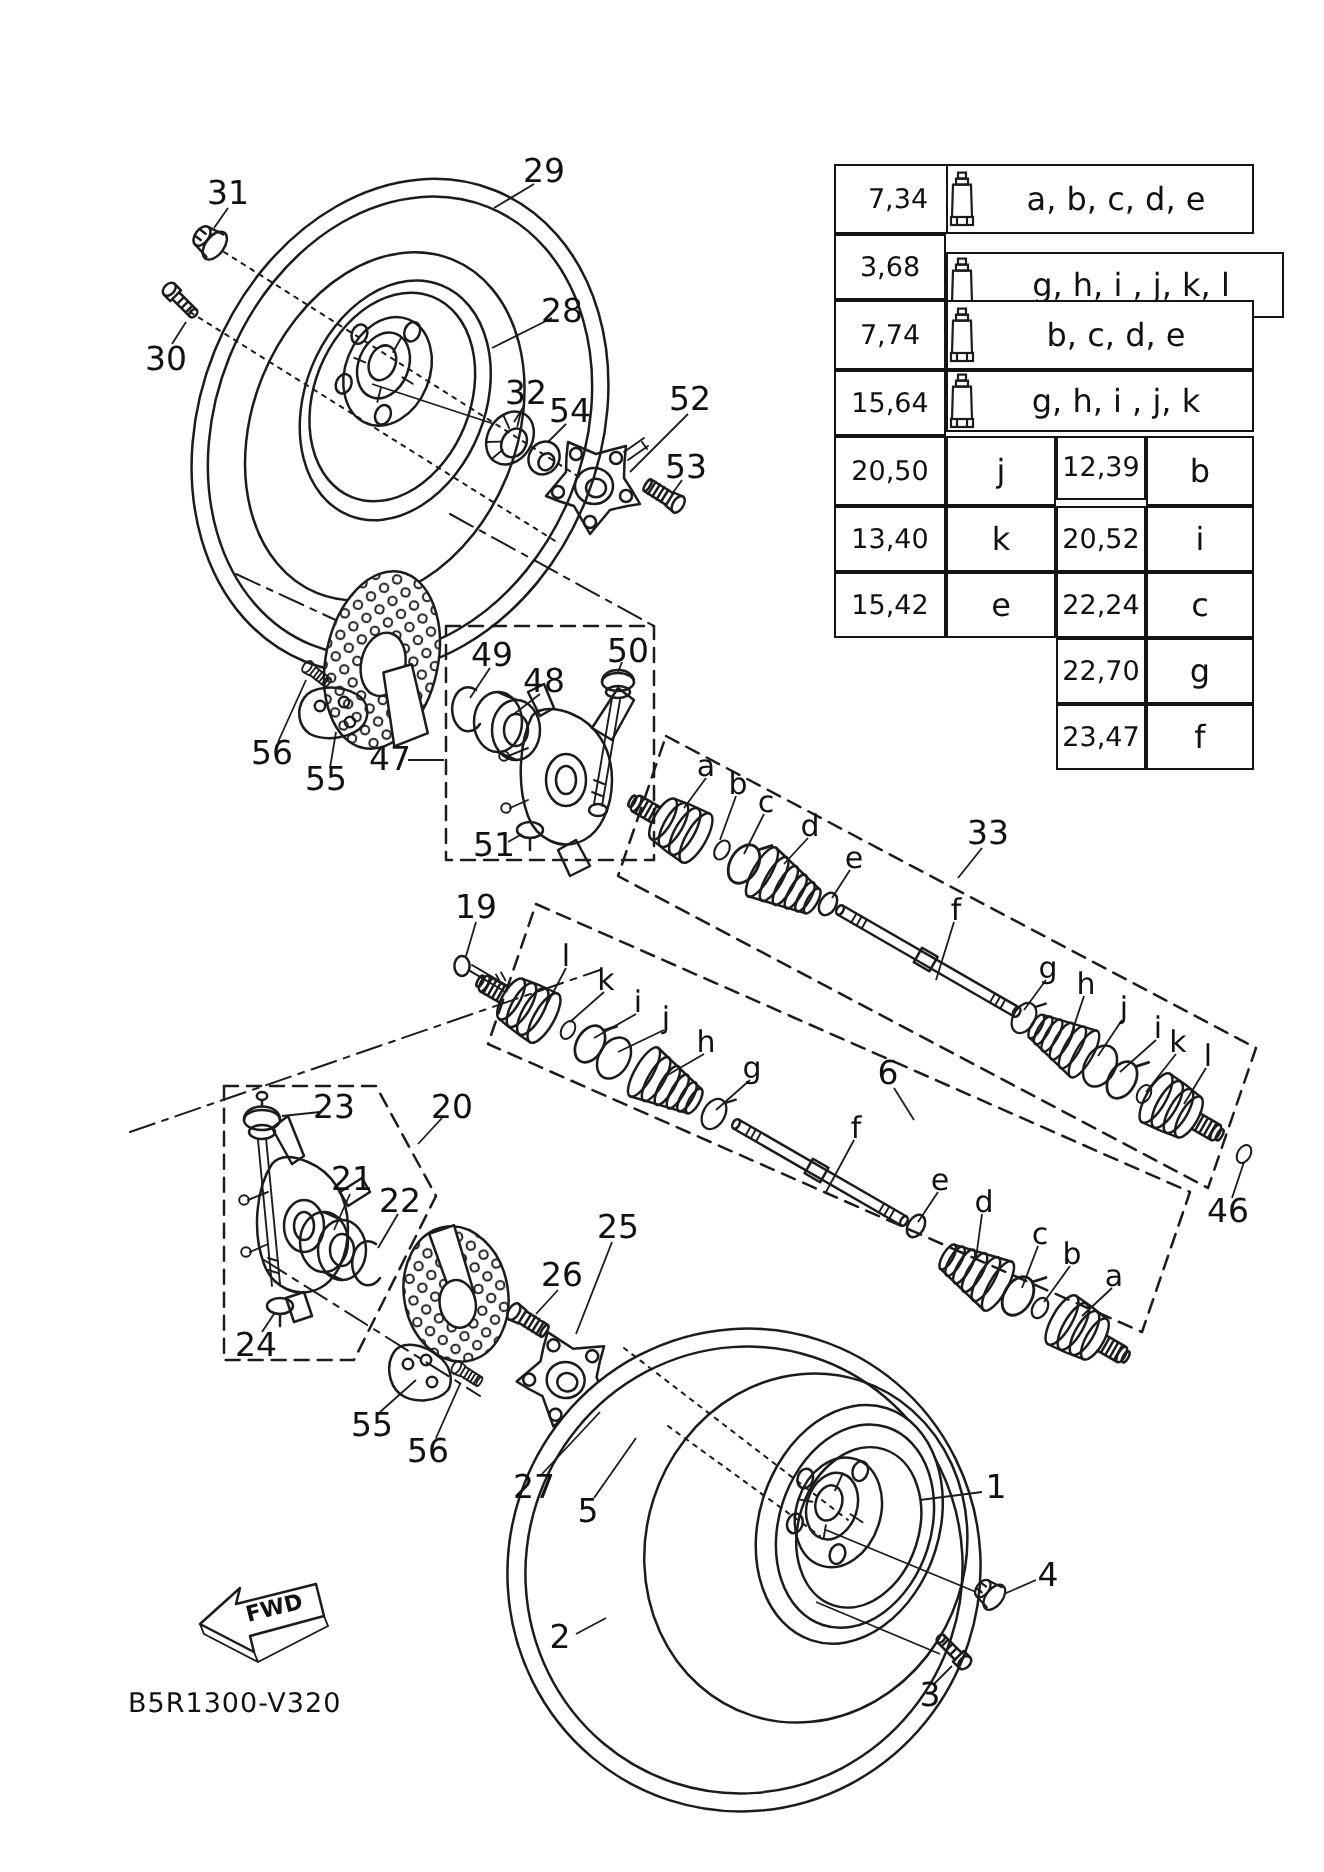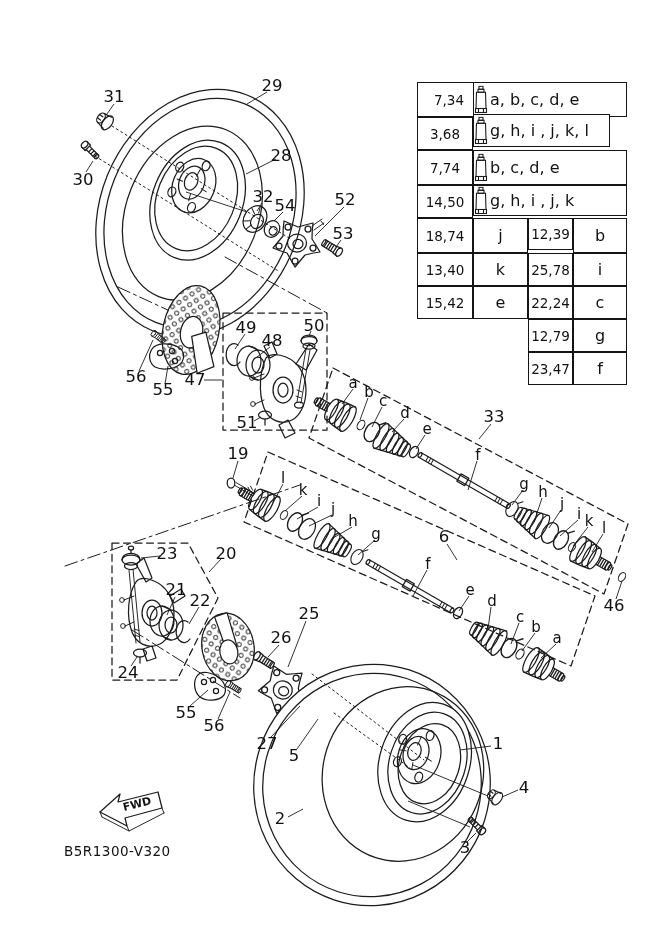--- a/index.html
+++ b/index.html
@@ -14,21 +14,21 @@
   svg .dashdot{stroke-dasharray:13 4 3 4;stroke-width:1;}
   svg .dot{stroke-dasharray:2 3.2;stroke-width:1;}
   svg text{fill:#111;stroke:none;}
   .pn{font:16.5px "DejaVu Sans",sans-serif;text-anchor:middle;}
   .pl{font:15px "DejaVu Sans",sans-serif;text-anchor:middle;}
   .code{font:13.5px "DejaVu Sans",sans-serif;letter-spacing:.5px;}
   .fwdtxt{font:bold 11px "DejaVu Sans",sans-serif;}
   
   .cell{position:absolute;border:1.2px solid #141414;box-sizing:border-box;background:#fff;
         display:flex;align-items:center;justify-content:center;font-size:13.5px;color:#111;}
-  .cell.lt{justify-content:flex-start;padding-left:16px;font-size:16px;}
+  .cell.lt{justify-content:center;padding-left:16px;font-size:16px;}
   .cell.sl{font-size:16px;}
   .tube{position:absolute;right:4px;top:50%;transform:translateY(-50%);}
 </style>
 </head>
 <body>
 <div id="stage">
 
 <svg width="662" height="936" viewBox="0 0 662 936">
   <defs>
     <pattern id="dots" width="11" height="11" patternUnits="userSpaceOnUse">
@@ -518,21 +518,21 @@
           <g fill="none" stroke="#1c1c1c" stroke-width="1.1">
             <rect x="5" y="0.8" width="4" height="3"></rect>
             <rect x="4" y="3.8" width="6" height="3"></rect>
             <path d="M2.5,6.8 L11.5,6.8 L12,23 L2,23 Z"></path>
             <rect x="1.5" y="23" width="11" height="4"></rect>
             <path d="M4.5,23.5 v3 M9.5,23.5 v3"></path>
           </g>
         </svg>
   </div>
   <div class="cell" style="left:417px;top:117px;width:56px;height:33px">3,68</div>
-  <div class="cell lt" style="left:473px;top:114px;width:137px;height:33px">
+  <div class="cell lt" style="left:473px;top:126px;width:169px;height:33px">
     <span>g, h, i , j, k, l</span>
     <svg class="tube" width="14" height="29" viewBox="0 0 14 29">
           <g fill="none" stroke="#1c1c1c" stroke-width="1.1">
             <rect x="5" y="0.8" width="4" height="3"></rect>
             <rect x="4" y="3.8" width="6" height="3"></rect>
             <path d="M2.5,6.8 L11.5,6.8 L12,23 L2,23 Z"></path>
             <rect x="1.5" y="23" width="11" height="4"></rect>
             <path d="M4.5,23.5 v3 M9.5,23.5 v3"></path>
           </g>
         </svg>
@@ -543,49 +543,49 @@
     <svg class="tube" width="14" height="29" viewBox="0 0 14 29">
           <g fill="none" stroke="#1c1c1c" stroke-width="1.1">
             <rect x="5" y="0.8" width="4" height="3"></rect>
             <rect x="4" y="3.8" width="6" height="3"></rect>
             <path d="M2.5,6.8 L11.5,6.8 L12,23 L2,23 Z"></path>
             <rect x="1.5" y="23" width="11" height="4"></rect>
             <path d="M4.5,23.5 v3 M9.5,23.5 v3"></path>
           </g>
         </svg>
   </div>
-  <div class="cell" style="left:417px;top:185px;width:56px;height:33px">14,50</div>
+  <div class="cell" style="left:417px;top:185px;width:56px;height:33px">15,64</div>
   <div class="cell lt" style="left:473px;top:185px;width:154px;height:31px">
     <span>g, h, i , j, k</span>
     <svg class="tube" width="14" height="29" viewBox="0 0 14 29">
           <g fill="none" stroke="#1c1c1c" stroke-width="1.1">
             <rect x="5" y="0.8" width="4" height="3"></rect>
             <rect x="4" y="3.8" width="6" height="3"></rect>
             <path d="M2.5,6.8 L11.5,6.8 L12,23 L2,23 Z"></path>
             <rect x="1.5" y="23" width="11" height="4"></rect>
             <path d="M4.5,23.5 v3 M9.5,23.5 v3"></path>
           </g>
         </svg>
   </div>
 
-  <div class="cell" style="left:417px;top:218px;width:56px;height:35px">18,74</div>
+  <div class="cell" style="left:417px;top:218px;width:56px;height:35px">20,50</div>
   <div class="cell sl" style="left:473px;top:218px;width:55px;height:35px">j</div>
   <div class="cell" style="left:528px;top:218px;width:45px;height:32px">12,39</div>
   <div class="cell sl" style="left:573px;top:218px;width:54px;height:35px">b</div>
 
   <div class="cell" style="left:417px;top:253px;width:56px;height:33px">13,40</div>
   <div class="cell sl" style="left:473px;top:253px;width:55px;height:33px">k</div>
-  <div class="cell" style="left:528px;top:253px;width:45px;height:33px">25,78</div>
+  <div class="cell" style="left:528px;top:253px;width:45px;height:33px">20,52</div>
   <div class="cell sl" style="left:573px;top:253px;width:54px;height:33px">i</div>
 
   <div class="cell" style="left:417px;top:286px;width:56px;height:33px">15,42</div>
   <div class="cell sl" style="left:473px;top:286px;width:55px;height:33px">e</div>
   <div class="cell" style="left:528px;top:286px;width:45px;height:33px">22,24</div>
   <div class="cell sl" style="left:573px;top:286px;width:54px;height:33px">c</div>
 
-  <div class="cell" style="left:528px;top:319px;width:45px;height:33px">12,79</div>
+  <div class="cell" style="left:528px;top:319px;width:45px;height:33px">22,70</div>
   <div class="cell sl" style="left:573px;top:319px;width:54px;height:33px">g</div>
 
   <div class="cell" style="left:528px;top:352px;width:45px;height:33px">23,47</div>
   <div class="cell sl" style="left:573px;top:352px;width:54px;height:33px">f</div>
 </div>
 
 </div>
 
 </body></html>

